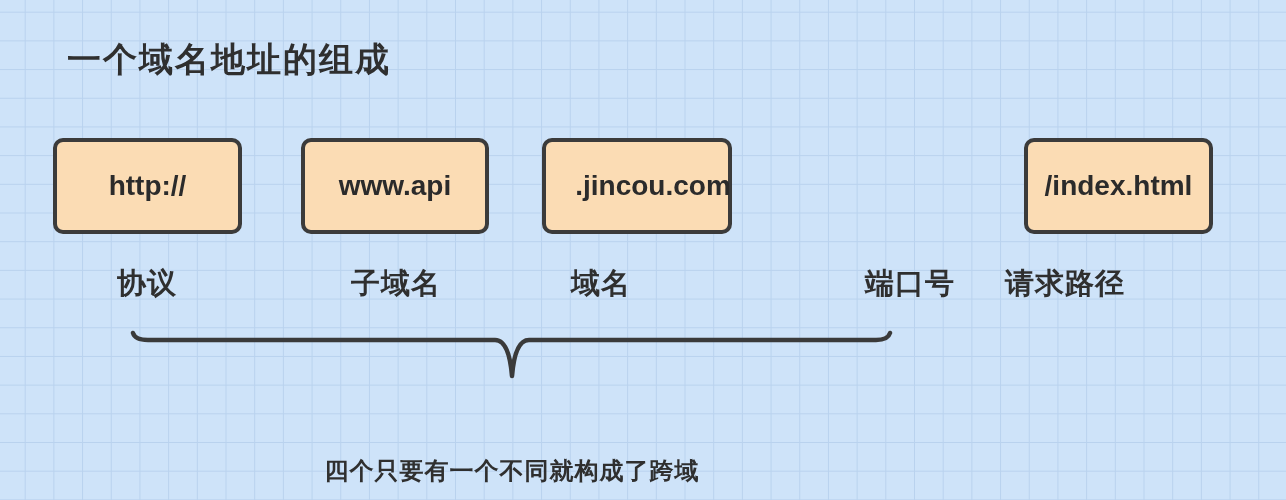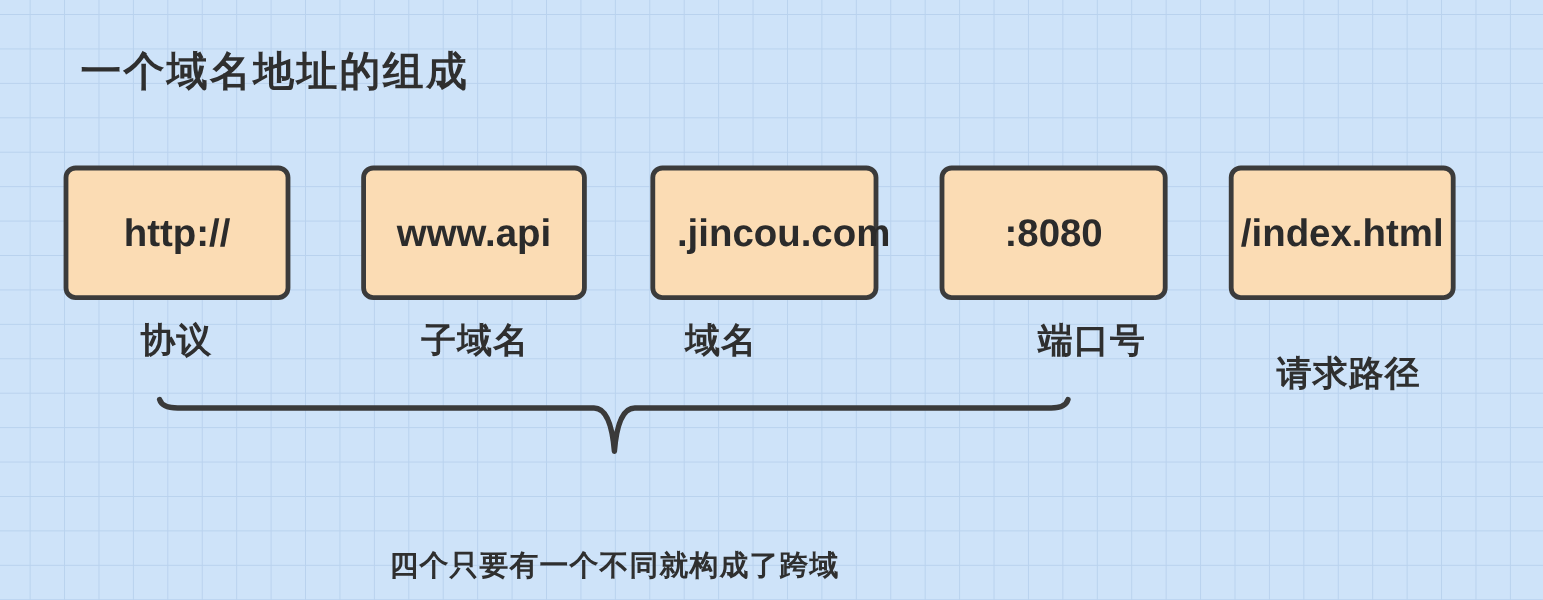--- a/index.html
+++ b/index.html
@@ -30,28 +30,28 @@
     position:absolute;
     left:67px;top:37px;
     font-size:34px;
     font-weight:700;
     letter-spacing:2px;
     color:var(--ink);
   }
   .seg-box{
     position:absolute;
     top:138px;
-    height:112px;
+    height:96px;
     background:var(--box-fill);
     border:4px solid var(--box-border);
     border-radius:10px;
     display:flex;
     align-items:center;
     justify-content:center;
-    font-size:32px;
+    font-size:28px;
     font-weight:600;
     color:#2b2b2b;
   }
   .seg-box.b1{left:53px;width:189px;}
   .seg-box.b2{left:301px;width:188px;}
   .seg-box.b3{left:542px;width:190px;padding-left:32px;}
   .seg-box.b4{left:783px;width:190px;}
   .seg-box.b5{left:1024px;width:189px;}
   .seg-label{
     position:absolute;
@@ -60,21 +60,21 @@
     font-size:29px;
     font-weight:700;
     letter-spacing:1px;
     color:var(--ink);
     white-space:nowrap;
   }
   .seg-label.l1{left:147px;}
   .seg-label.l2{left:396px;}
   .seg-label.l3{left:601px;}
   .seg-label.l4{left:910px;}
-  .seg-label.l5{left:1124px;margin-top:28px;}
+  .seg-label.l5{left:1065px;}
   .brace{
     position:absolute;
     left:128px;top:330px;
     width:770px;height:52px;
   }
   .brace path{
     fill:none;
     stroke:#3a3a3a;
     stroke-width:4.5;
     stroke-linecap:round;
@@ -101,23 +101,20 @@
 
   <div class="seg-box b1">
     <span>http://</span>
   </div>
   <div class="seg-box b2">
     <span>www.api</span>
   </div>
   <div class="seg-box b3">
     <span>.jincou.com</span>
   </div>
-  <div class="seg-box b4">
-    <span>:8080</span>
-  </div>
   <div class="seg-box b5">
     <span>/index.html</span>
   </div>
 
   <div class="seg-label l1">协议</div>
   <div class="seg-label l2">子域名</div>
   <div class="seg-label l3">域名</div>
   <div class="seg-label l4">端口号</div>
   <div class="seg-label l5">请求路径</div>
 

